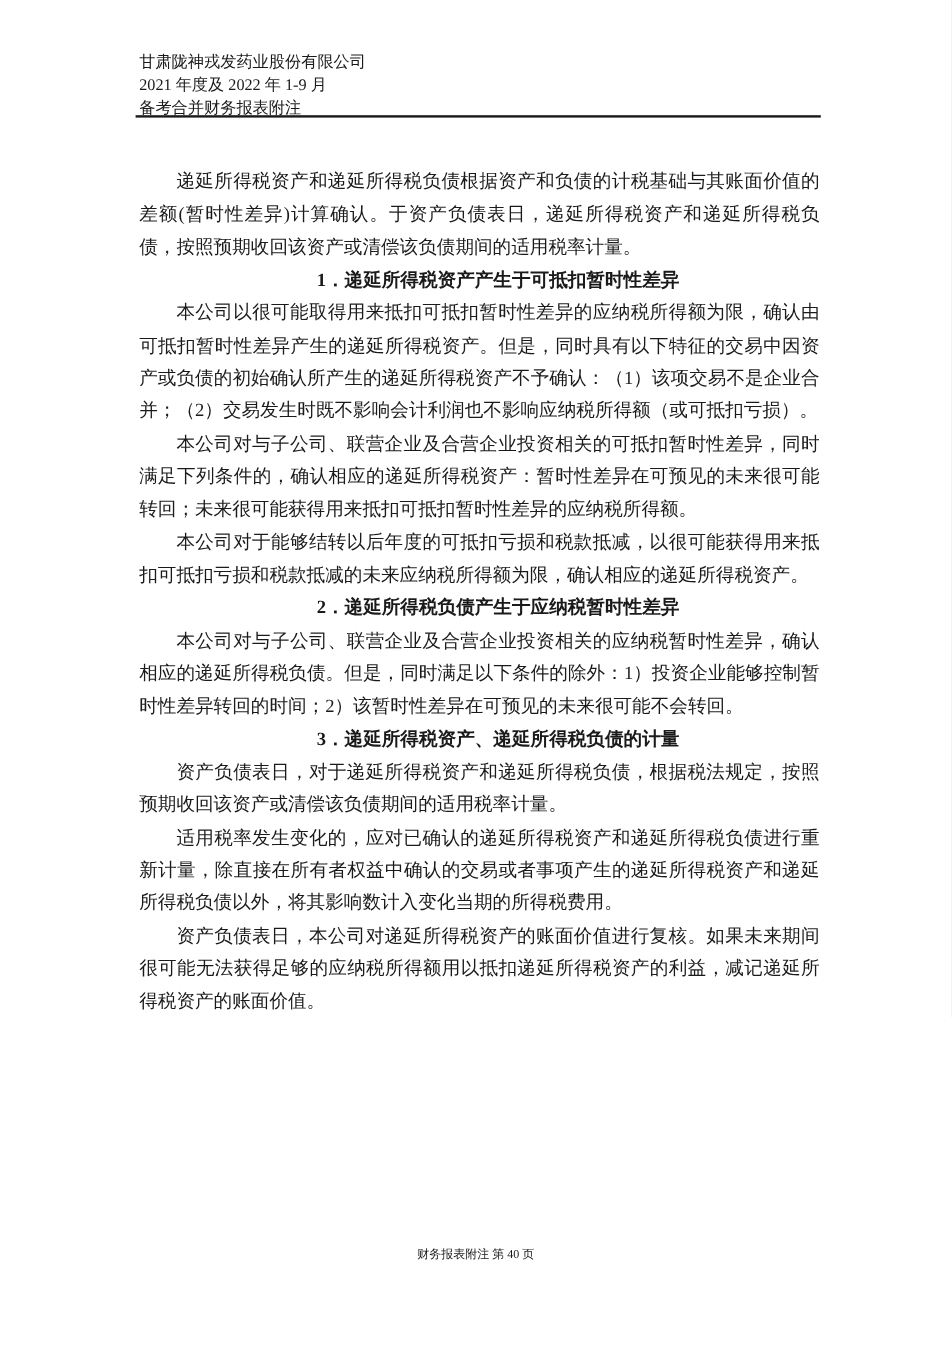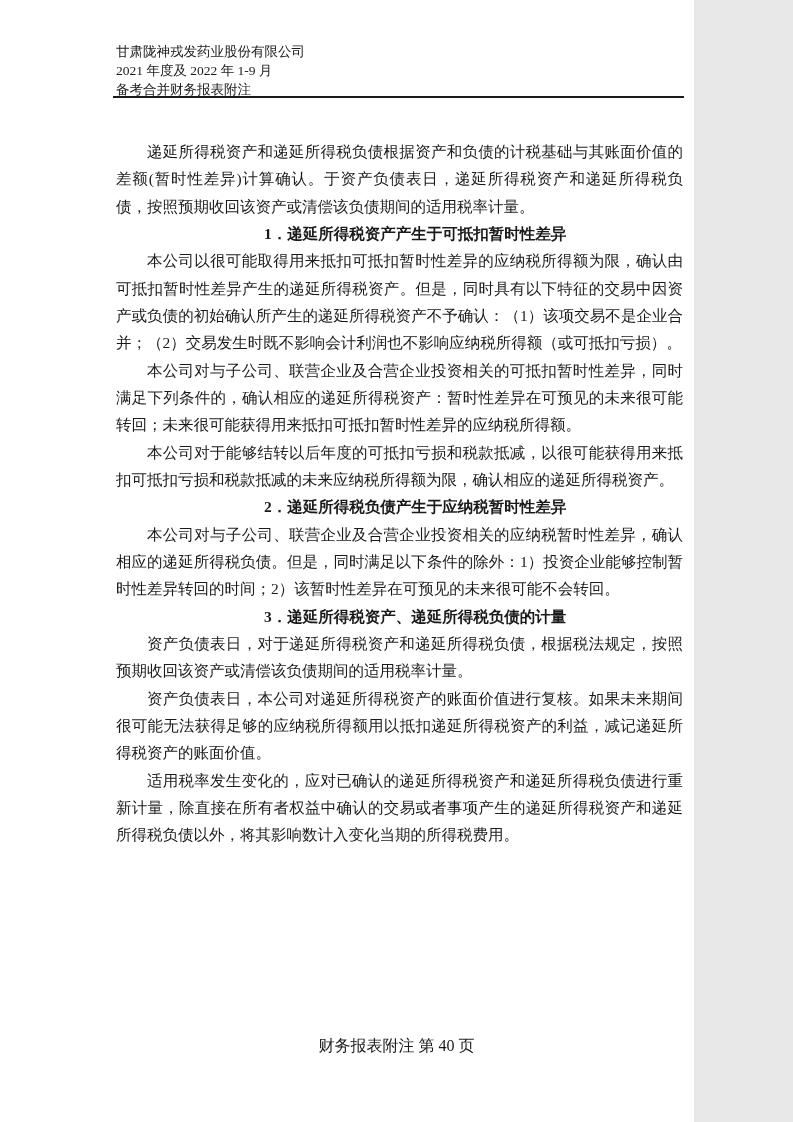--- a/index.html
+++ b/index.html
@@ -2,21 +2,21 @@
 <html><head>
 <meta charset="utf-8">
 <style>
   html, body {
     margin: 0;
     padding: 0;
     background: #e8e8e8;
   }
   .page {
     position: relative;
-    width: 694px;
+    width: 793px;
     height: 1122px;
     background: #ffffff;
     margin: 0;
     overflow: hidden;
     font-family: "Liberation Serif", "DejaVu Serif", serif;
     color: #1a1a1a;
   }
   .page-header {
     position: absolute;
     left: 116px;
@@ -51,21 +51,21 @@
   .page-body p.heading {
     font-weight: bold;
     text-align: center;
   }
   .page-footer {
     position: absolute;
     left: 0;
     top: 1036px;
     width: 793px;
     text-align: center;
-    font-size: 16px;
+    font-size: 10px;
     line-height: 20px;
     color: #1a1a1a;
   }
 </style>
 </head>
 <body>
 
 <div class="page">
 
   <div class="page-header">
@@ -79,19 +79,19 @@
   <div class="page-body">
     <p>递延所得税资产和递延所得税负债根据资产和负债的计税基础与其账面价值的差额(暂时性差异)计算确认。于资产负债表日，递延所得税资产和递延所得税负债，按照预期收回该资产或清偿该负债期间的适用税率计量。</p>
     <p class="heading">1．递延所得税资产产生于可抵扣暂时性差异</p>
     <p>本公司以很可能取得用来抵扣可抵扣暂时性差异的应纳税所得额为限，确认由可抵扣暂时性差异产生的递延所得税资产。但是，同时具有以下特征的交易中因资产或负债的初始确认所产生的递延所得税资产不予确认：（1）该项交易不是企业合并；（2）交易发生时既不影响会计利润也不影响应纳税所得额（或可抵扣亏损）。</p>
     <p>本公司对与子公司、联营企业及合营企业投资相关的可抵扣暂时性差异，同时满足下列条件的，确认相应的递延所得税资产：暂时性差异在可预见的未来很可能转回；未来很可能获得用来抵扣可抵扣暂时性差异的应纳税所得额。</p>
     <p>本公司对于能够结转以后年度的可抵扣亏损和税款抵减，以很可能获得用来抵扣可抵扣亏损和税款抵减的未来应纳税所得额为限，确认相应的递延所得税资产。</p>
     <p class="heading">2．递延所得税负债产生于应纳税暂时性差异</p>
     <p>本公司对与子公司、联营企业及合营企业投资相关的应纳税暂时性差异，确认相应的递延所得税负债。但是，同时满足以下条件的除外：1）投资企业能够控制暂时性差异转回的时间；2）该暂时性差异在可预见的未来很可能不会转回。</p>
     <p class="heading">3．递延所得税资产、递延所得税负债的计量</p>
     <p>资产负债表日，对于递延所得税资产和递延所得税负债，根据税法规定，按照预期收回该资产或清偿该负债期间的适用税率计量。</p>
+    <p>适用税率发生变化的，应对已确认的递延所得税资产和递延所得税负债进行重新计量，除直接在所有者权益中确认的交易或者事项产生的递延所得税资产和递延所得税负债以外，将其影响数计入变化当期的所得税费用。</p>
     <p>资产负债表日，本公司对递延所得税资产的账面价值进行复核。如果未来期间很可能无法获得足够的应纳税所得额用以抵扣递延所得税资产的利益，减记递延所得税资产的账面价值。</p>
-    <p>适用税率发生变化的，应对已确认的递延所得税资产和递延所得税负债进行重新计量，除直接在所有者权益中确认的交易或者事项产生的递延所得税资产和递延所得税负债以外，将其影响数计入变化当期的所得税费用。</p>
   </div>
 
   <div class="page-footer">财务报表附注 第 40 页</div>
 
 </div>
 
 </body></html>

